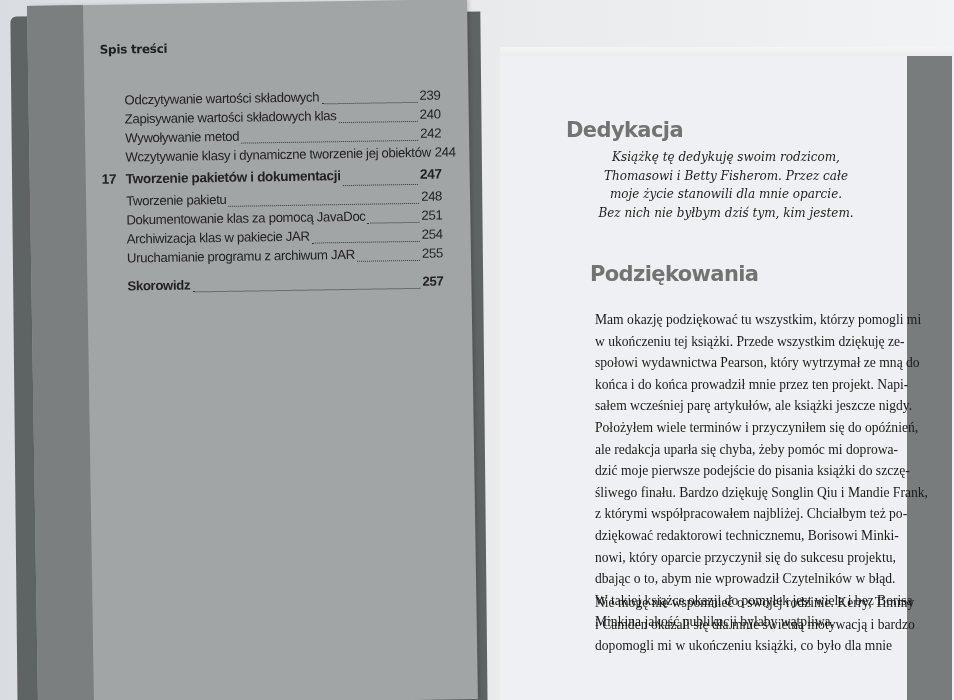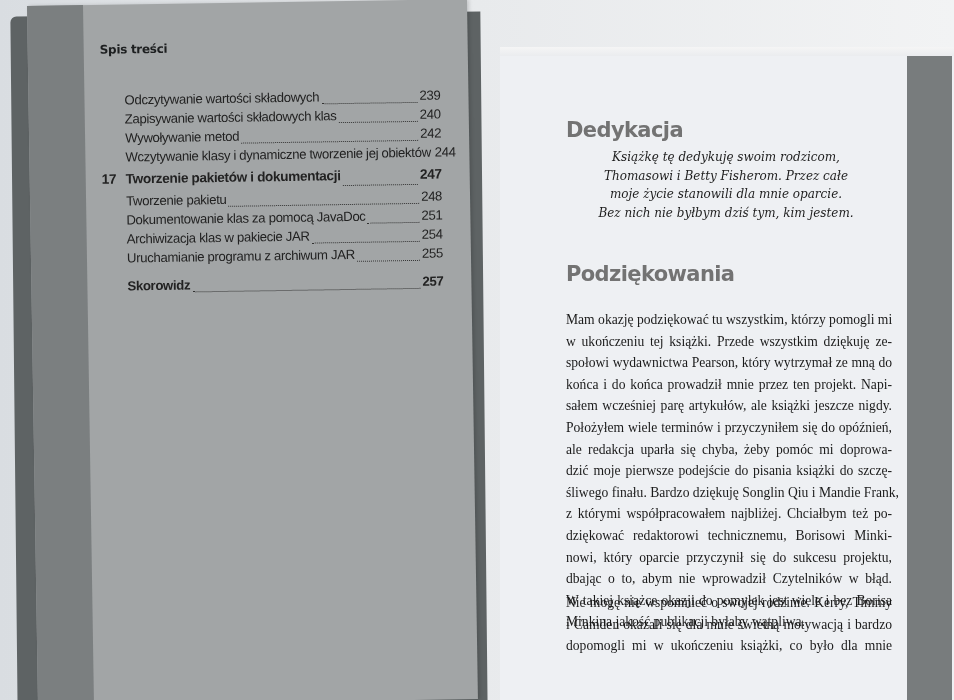--- a/index.html
+++ b/index.html
@@ -69,21 +69,21 @@
     position: absolute; left: 86px; top: 92px; width: 280px; text-align: center;
     font-family: "DejaVu Serif", serif; font-style: italic; font-size: 12px;
     line-height: 18.5px; color: #1e1e1e;
   }
   .dedication div { white-space: nowrap; }
   .body-text {
     position: absolute; left: 66px; width: 326px;
     font-family: "Liberation Serif", serif; font-size: 13.6px; line-height: 21.6px;
     color: #1a1a1a; text-align: justify;
   }
-  .body-text .ln { display: block; white-space: nowrap; text-align-last: justify; text-align: justify; }
+  .body-text .ln { display: block; white-space: nowrap; text-align-last: justify; text-align: justify; margin-left: 29px; }
   .body-text .ln.last { text-align-last: left; }
 </style>
 </head>
 <body>
 
 <div class="scene"></div>
 
 <div class="left-page-back"></div>
 <div class="left-page">
   <div class="left-strip"></div>
@@ -148,21 +148,21 @@
   <div class="right-strip"></div>
 
   <div class="heading" style="top:62px;">Dedykacja</div>
   <div class="dedication">
     <div>Książkę tę dedykuję swoim rodzicom,</div>
     <div>Thomasowi i Betty Fisherom. Przez całe</div>
     <div>moje życie stanowili dla mnie oparcie.</div>
     <div>Bez nich nie byłbym dziś tym, kim jestem.</div>
   </div>
 
-  <div class="heading" style="top:206px;">Podziękowania</div>
+  <div class="heading" style="top:206px;margin-left:24px;">Podziękowania</div>
 
   <div class="body-text" style="top:253px;">
     <span class="ln">Mam okazję podziękować tu wszystkim, którzy pomogli mi</span>
     <span class="ln">w ukończeniu tej książki. Przede wszystkim dziękuję ze-</span>
     <span class="ln">społowi wydawnictwa Pearson, który wytrzymał ze mną do</span>
     <span class="ln">końca i do końca prowadził mnie przez ten projekt. Napi-</span>
     <span class="ln">sałem wcześniej parę artykułów, ale książki jeszcze nigdy.</span>
     <span class="ln">Położyłem wiele terminów i przyczyniłem się do opóźnień,</span>
     <span class="ln">ale redakcja uparła się chyba, żeby pomóc mi doprowa-</span>
     <span class="ln">dzić moje pierwsze podejście do pisania książki do szczę-</span>

